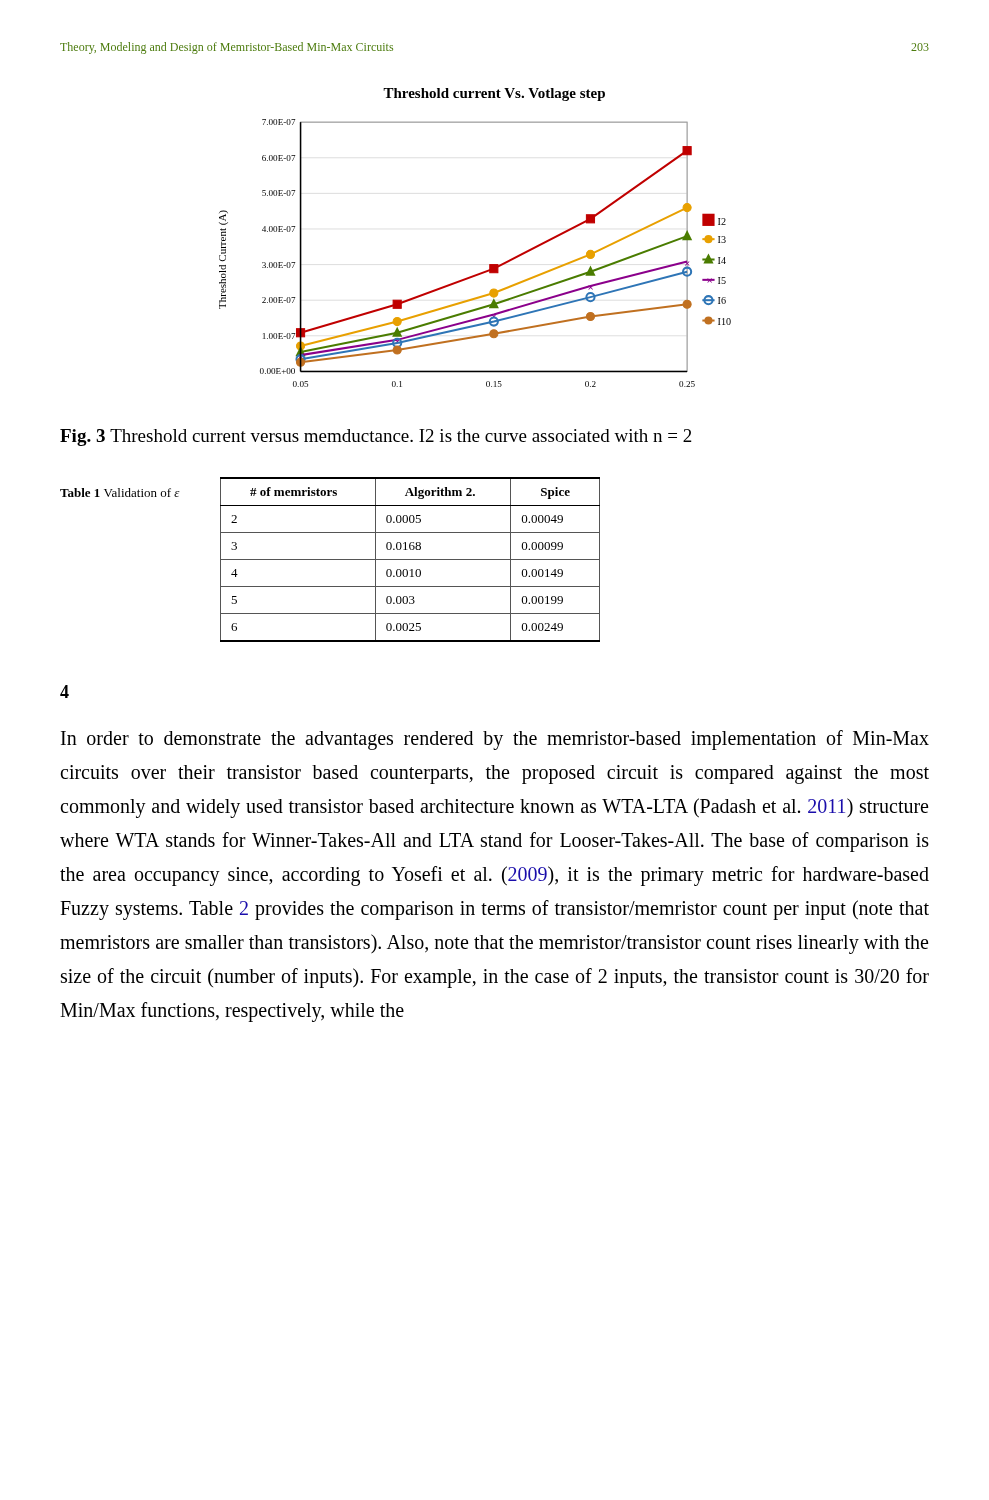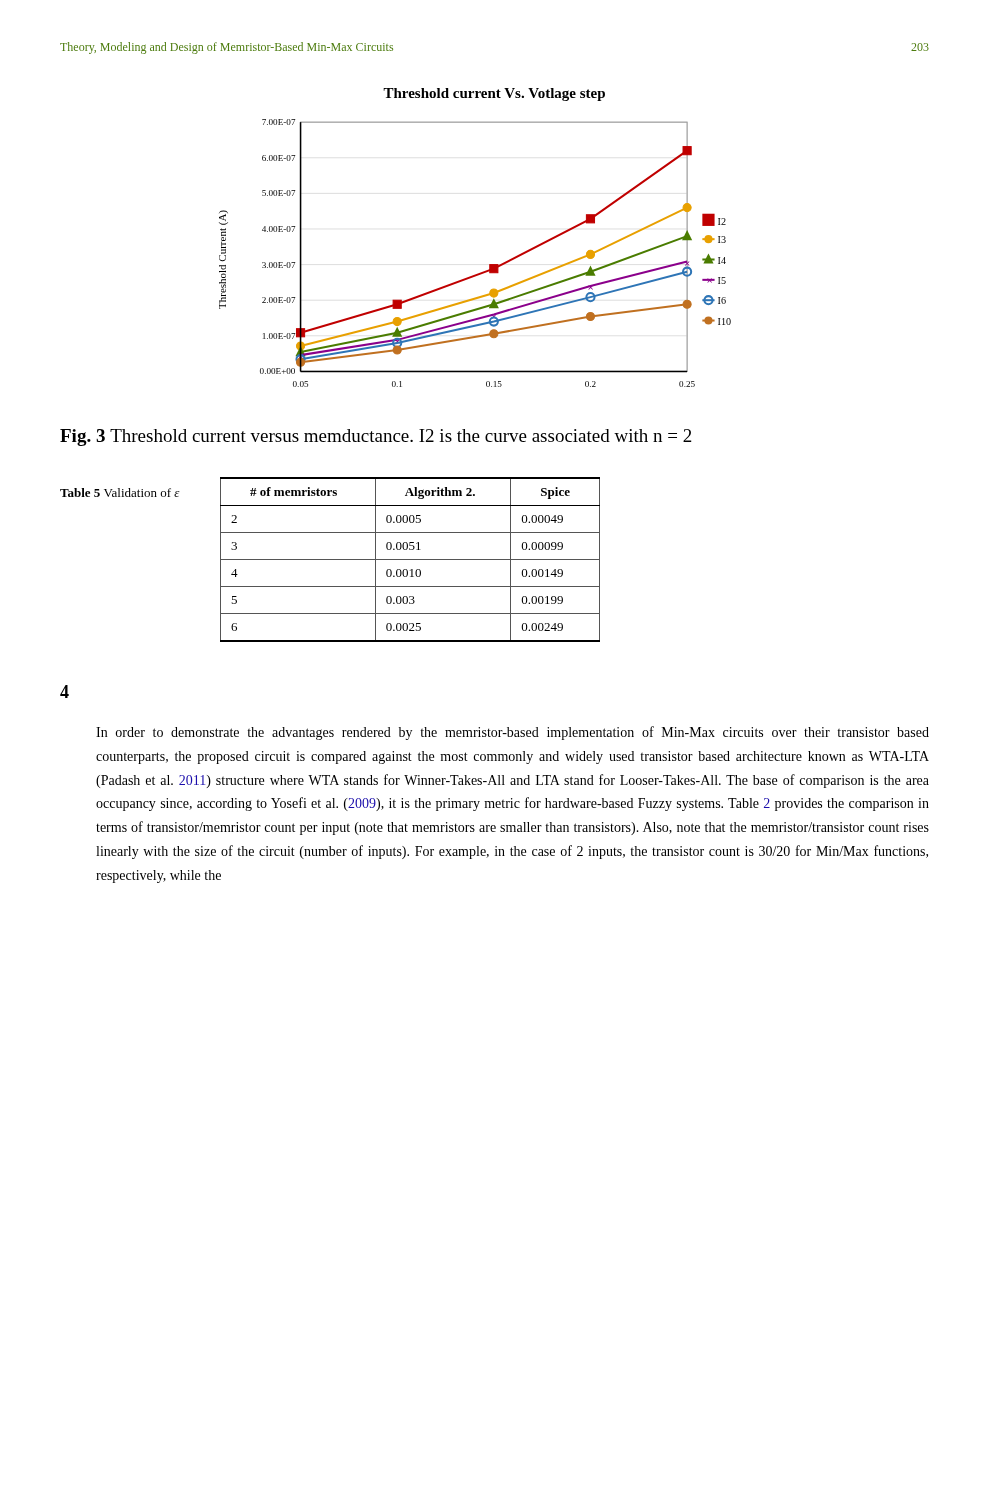--- a/index.html
+++ b/index.html
@@ -90,24 +90,23 @@
     .section-heading h2 {
       font-size: 18px;
       font-weight: bold;
       display: flex;
       gap: 18px;
     }
     .section-heading h2 .sec-num {
       font-weight: bold;
     }
     .section-body {
-      font-size: 14px;
+      font-size: 20px;
       line-height: 1.7;
       text-align: justify;
-      margin-left: 36px;
     }
     .section-body .link-ref {
       color: #1a0dab;
       text-decoration: none;
     }
     .y-axis-label {
       font-size: 11px;
       writing-mode: vertical-rl;
       transform: rotate(180deg);
       text-align: center;
@@ -234,39 +233,39 @@
     </div>
   </div>
 </div>
 
 <div class="fig-caption">
   <b>Fig. 3</b>&nbsp;<span>Threshold current versus memductance. I2 is the curve associated with n = 2</span>
 </div>
 
 <div class="table-section">
   <div class="table-label">
-    <b>Table 5</b>&nbsp;<span>Validation of <i>ε</i></span>
+    <b>Table 1</b>&nbsp;<span>Validation of <i>ε</i></span>
   </div>
   <table class="data-table">
     <thead>
       <tr>
         <th># of memristors</th>
         <th>Algorithm 2.</th>
         <th>Spice</th>
       </tr>
     </thead>
     <tbody id="table-body">
     <tr>
           <td>2</td>
           <td>0.0005</td>
           <td>0.00049</td>
         </tr>
         <tr>
           <td>3</td>
-          <td>0.0051</td>
+          <td>0.0168</td>
           <td>0.00099</td>
         </tr>
         <tr>
           <td>4</td>
           <td>0.0010</td>
           <td>0.00149</td>
         </tr>
         <tr>
           <td>5</td>
           <td>0.003</td>

